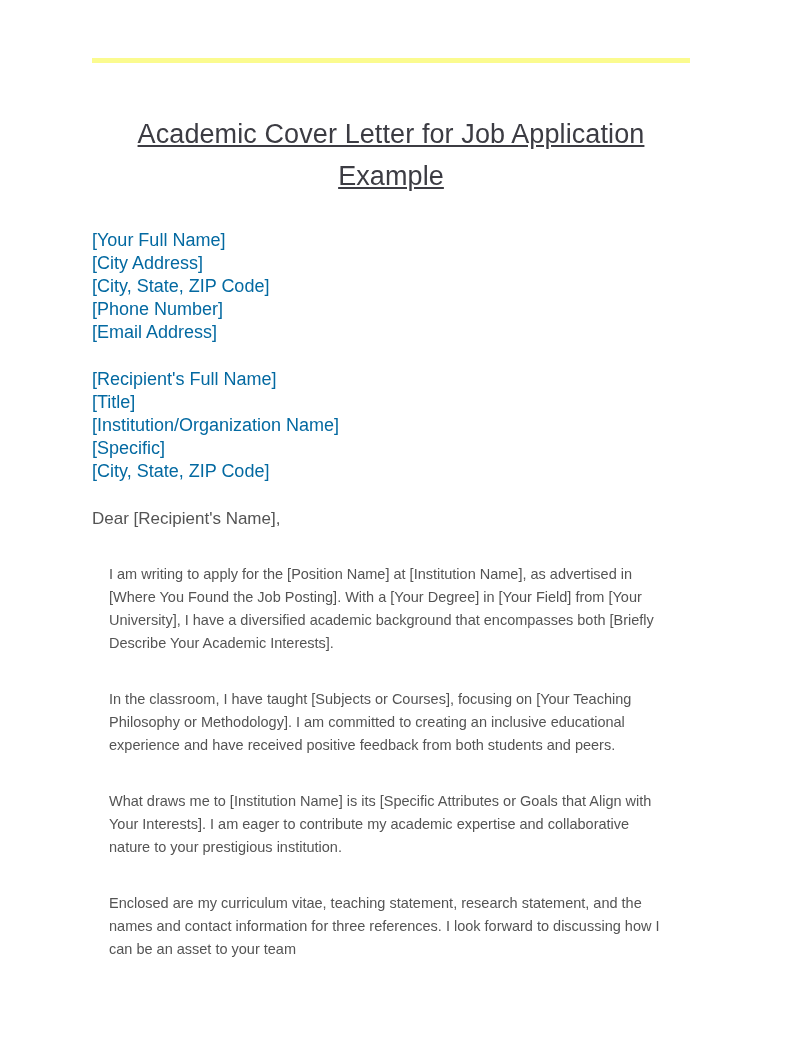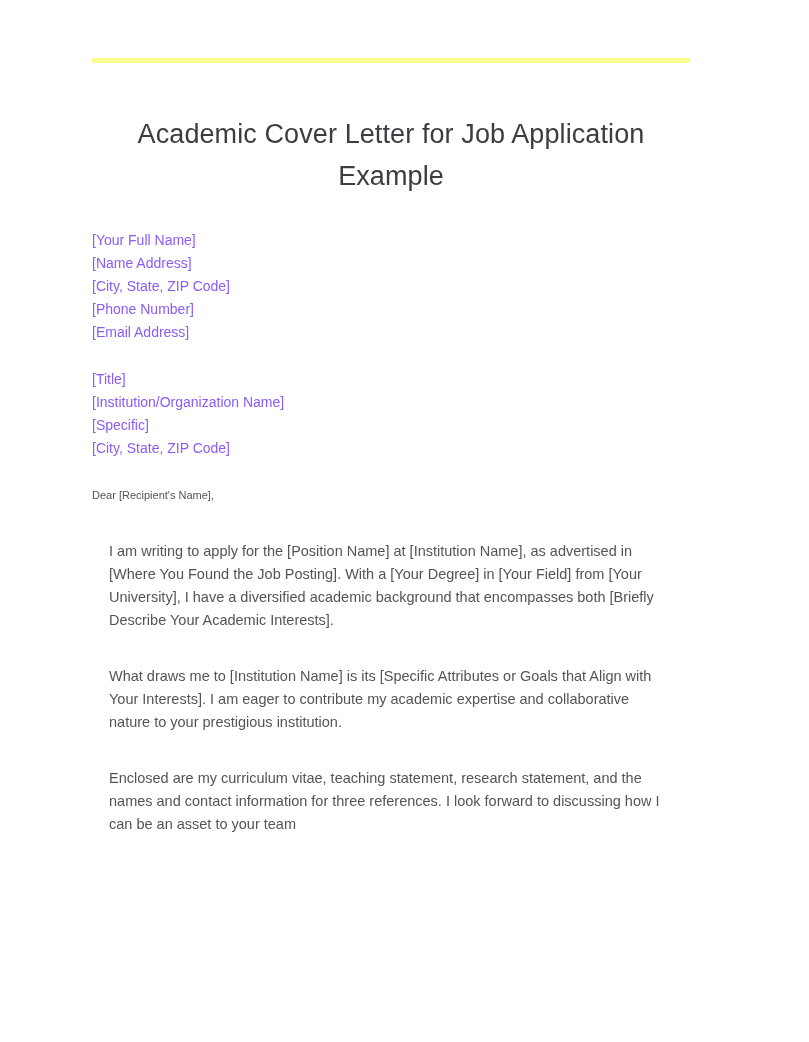--- a/index.html
+++ b/index.html
@@ -45,48 +45,49 @@
   
   .doc-title {
     margin: 5px;
     padding-top: 42px;
     font-size: 27px;
     font-weight: 400;
     line-height: 42px;
     color: #3c3c43;
     text-align: center;
     letter-spacing: 0.1px;
+    text-decoration: underline;
   }
 
   
   .address-block {
     margin: 0;
     padding: 0;
     list-style: none;
   }
 
   .address-block.sender {
     margin-top: 32px;
   }
 
   .address-block.recipient {
     margin-top: 24px;
   }
 
   .address-line {
-    font-size: 14px;
+    font-size: 18px;
     line-height: 23px;
-    color: #8b5cf6;
+    color: #0369a1;
   }
 
   
   .salutation {
     margin: 0;
     padding-top: 24px;
-    font-size: 11px;
+    font-size: 17px;
     line-height: 23px;
     color: #545454;
   }
 
   .body-paragraph {
     margin: 17px;
     padding-top: 16px;
     font-size: 14.5px;
     line-height: 23px;
     color: #545454;
@@ -98,33 +99,35 @@
 
 <div class="page">
   <div class="content">
 
     <hr class="top-rule">
 
     <h1 class="doc-title">Academic Cover Letter for Job Application Example</h1>
 
     <div class="address-block sender">
       <div class="address-line">[Your Full Name]</div>
-      <div class="address-line">[Name Address]</div>
+      <div class="address-line">[City Address]</div>
       <div class="address-line">[City, State, ZIP Code]</div>
       <div class="address-line">[Phone Number]</div>
       <div class="address-line">[Email Address]</div>
     </div>
 
     <div class="address-block recipient">
+      <div class="address-line">[Recipient's Full Name]</div>
       <div class="address-line">[Title]</div>
       <div class="address-line">[Institution/Organization Name]</div>
       <div class="address-line">[Specific]</div>
       <div class="address-line">[City, State, ZIP Code]</div>
     </div>
 
     <p class="salutation">Dear [Recipient's Name],</p>
 
     <p class="body-paragraph">I am writing to apply for the [Position Name] at [Institution Name], as advertised in [Where You Found the Job Posting]. With a [Your Degree] in [Your Field] from [Your University], I have a diversified academic background that encompasses both [Briefly Describe Your Academic Interests].</p>
+    <p class="body-paragraph">In the classroom, I have taught [Subjects or Courses], focusing on [Your Teaching Philosophy or Methodology]. I am committed to creating an inclusive educational experience and have received positive feedback from both students and peers.</p>
     <p class="body-paragraph">What draws me to [Institution Name] is its [Specific Attributes or Goals that Align with Your Interests]. I am eager to contribute my academic expertise and collaborative nature to your prestigious institution.</p>
     <p class="body-paragraph">Enclosed are my curriculum vitae, teaching statement, research statement, and the names and contact information for three references. I look forward to discussing how I can be an asset to your team</p>
 
   </div>
 </div>
 
 </body></html>

